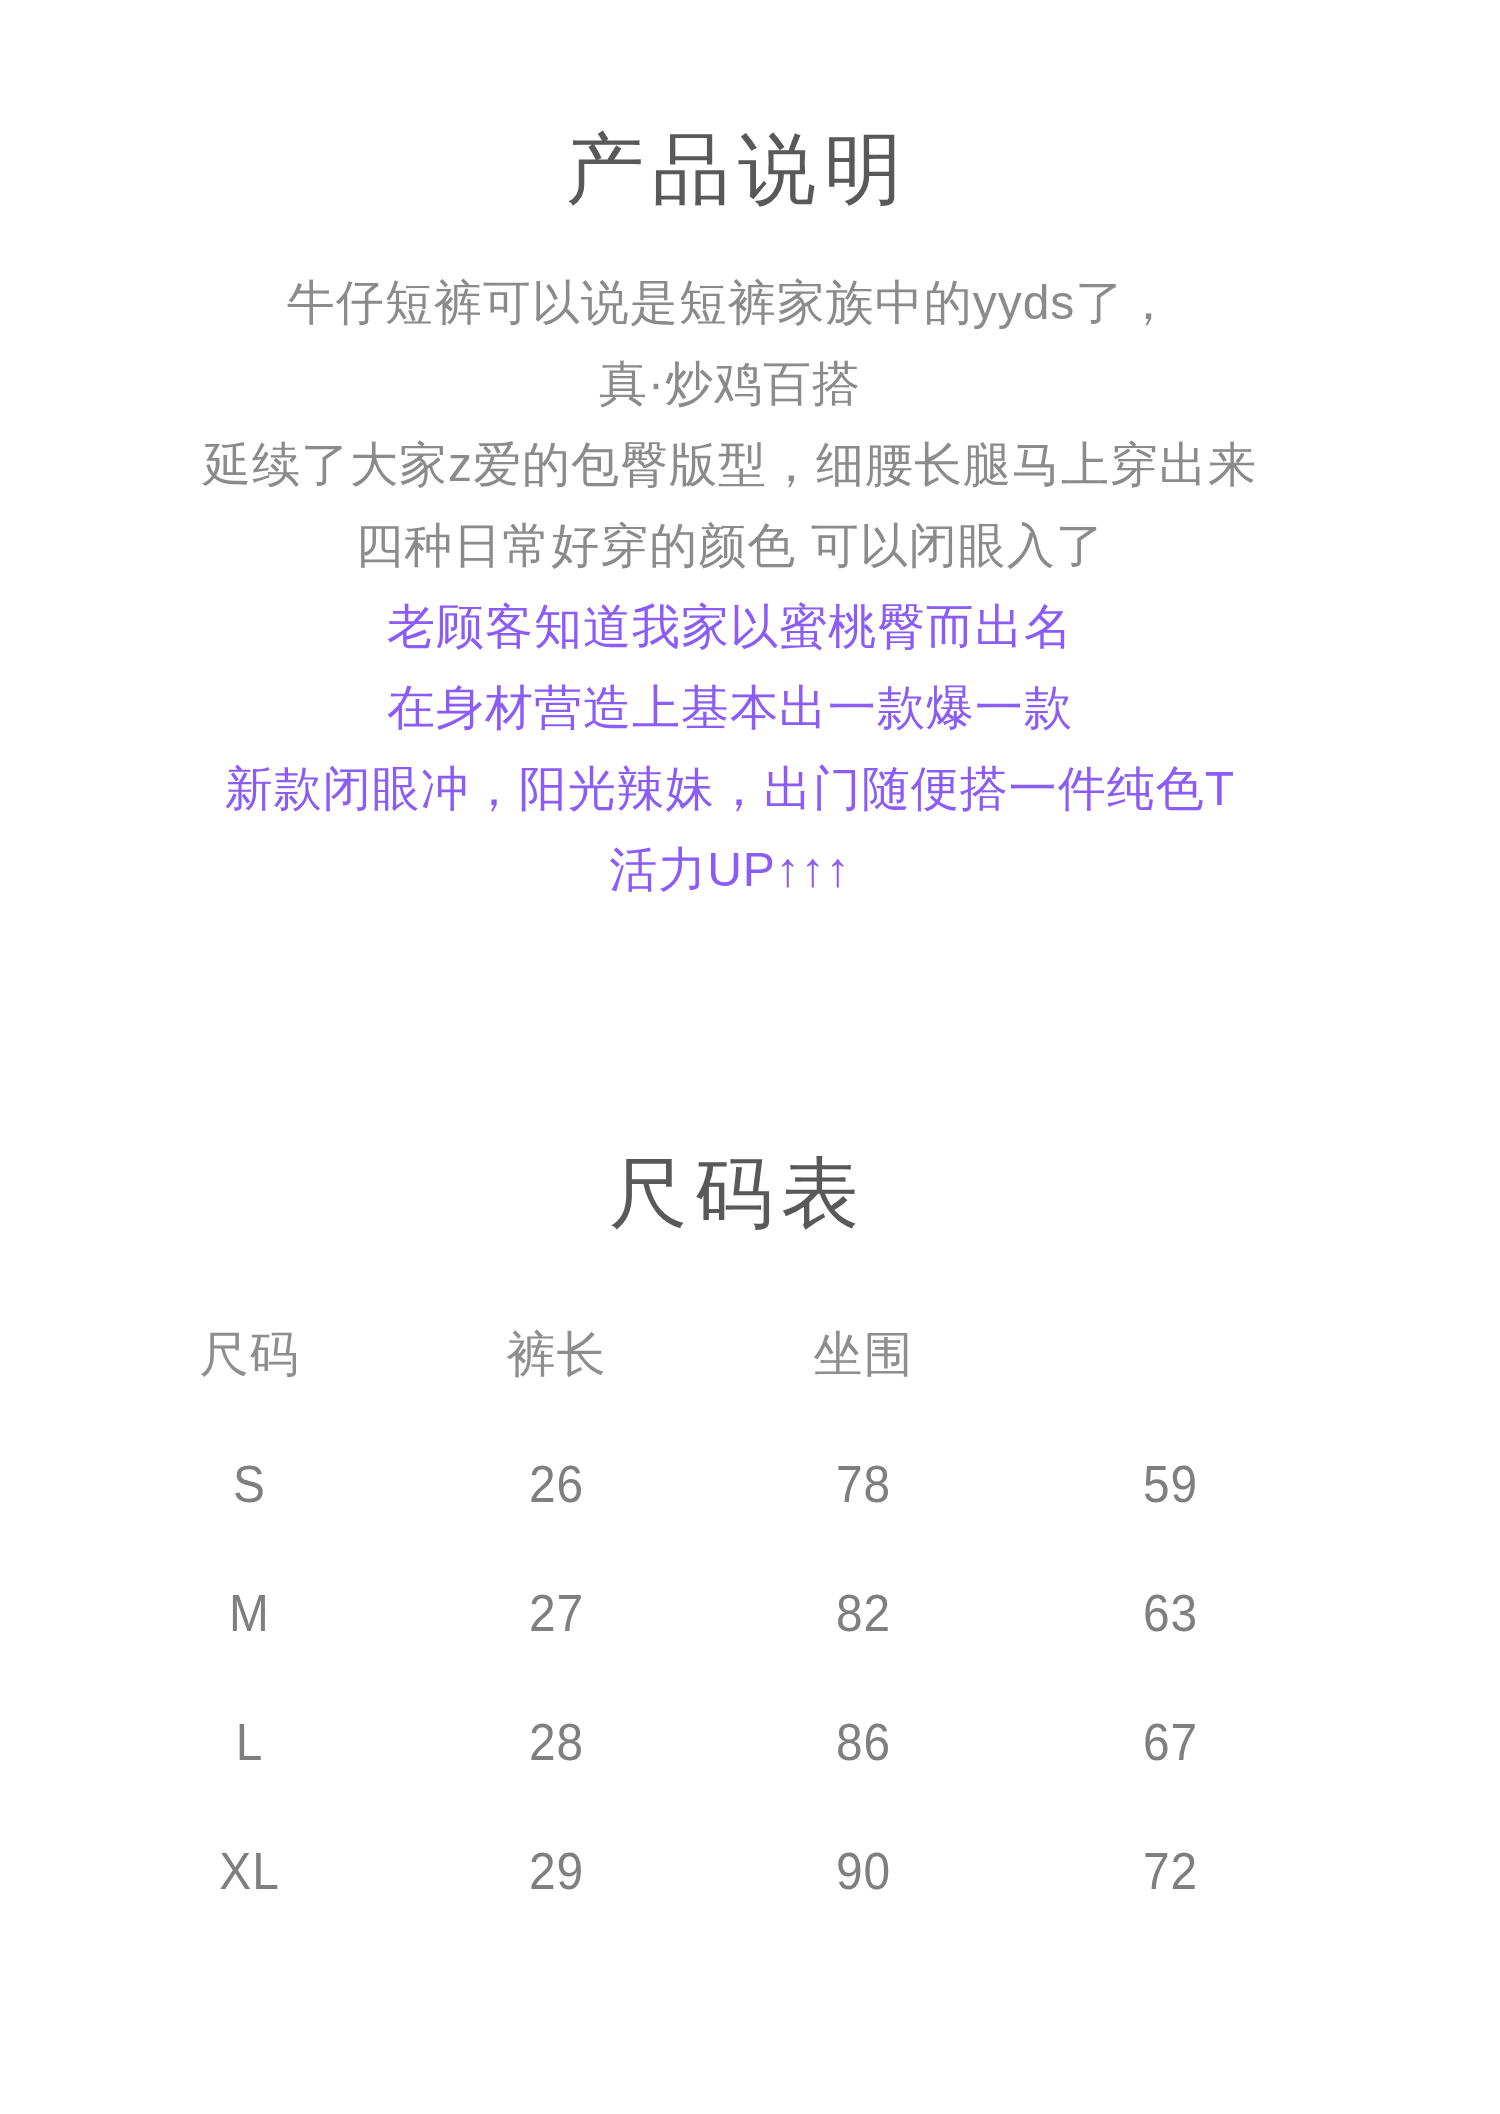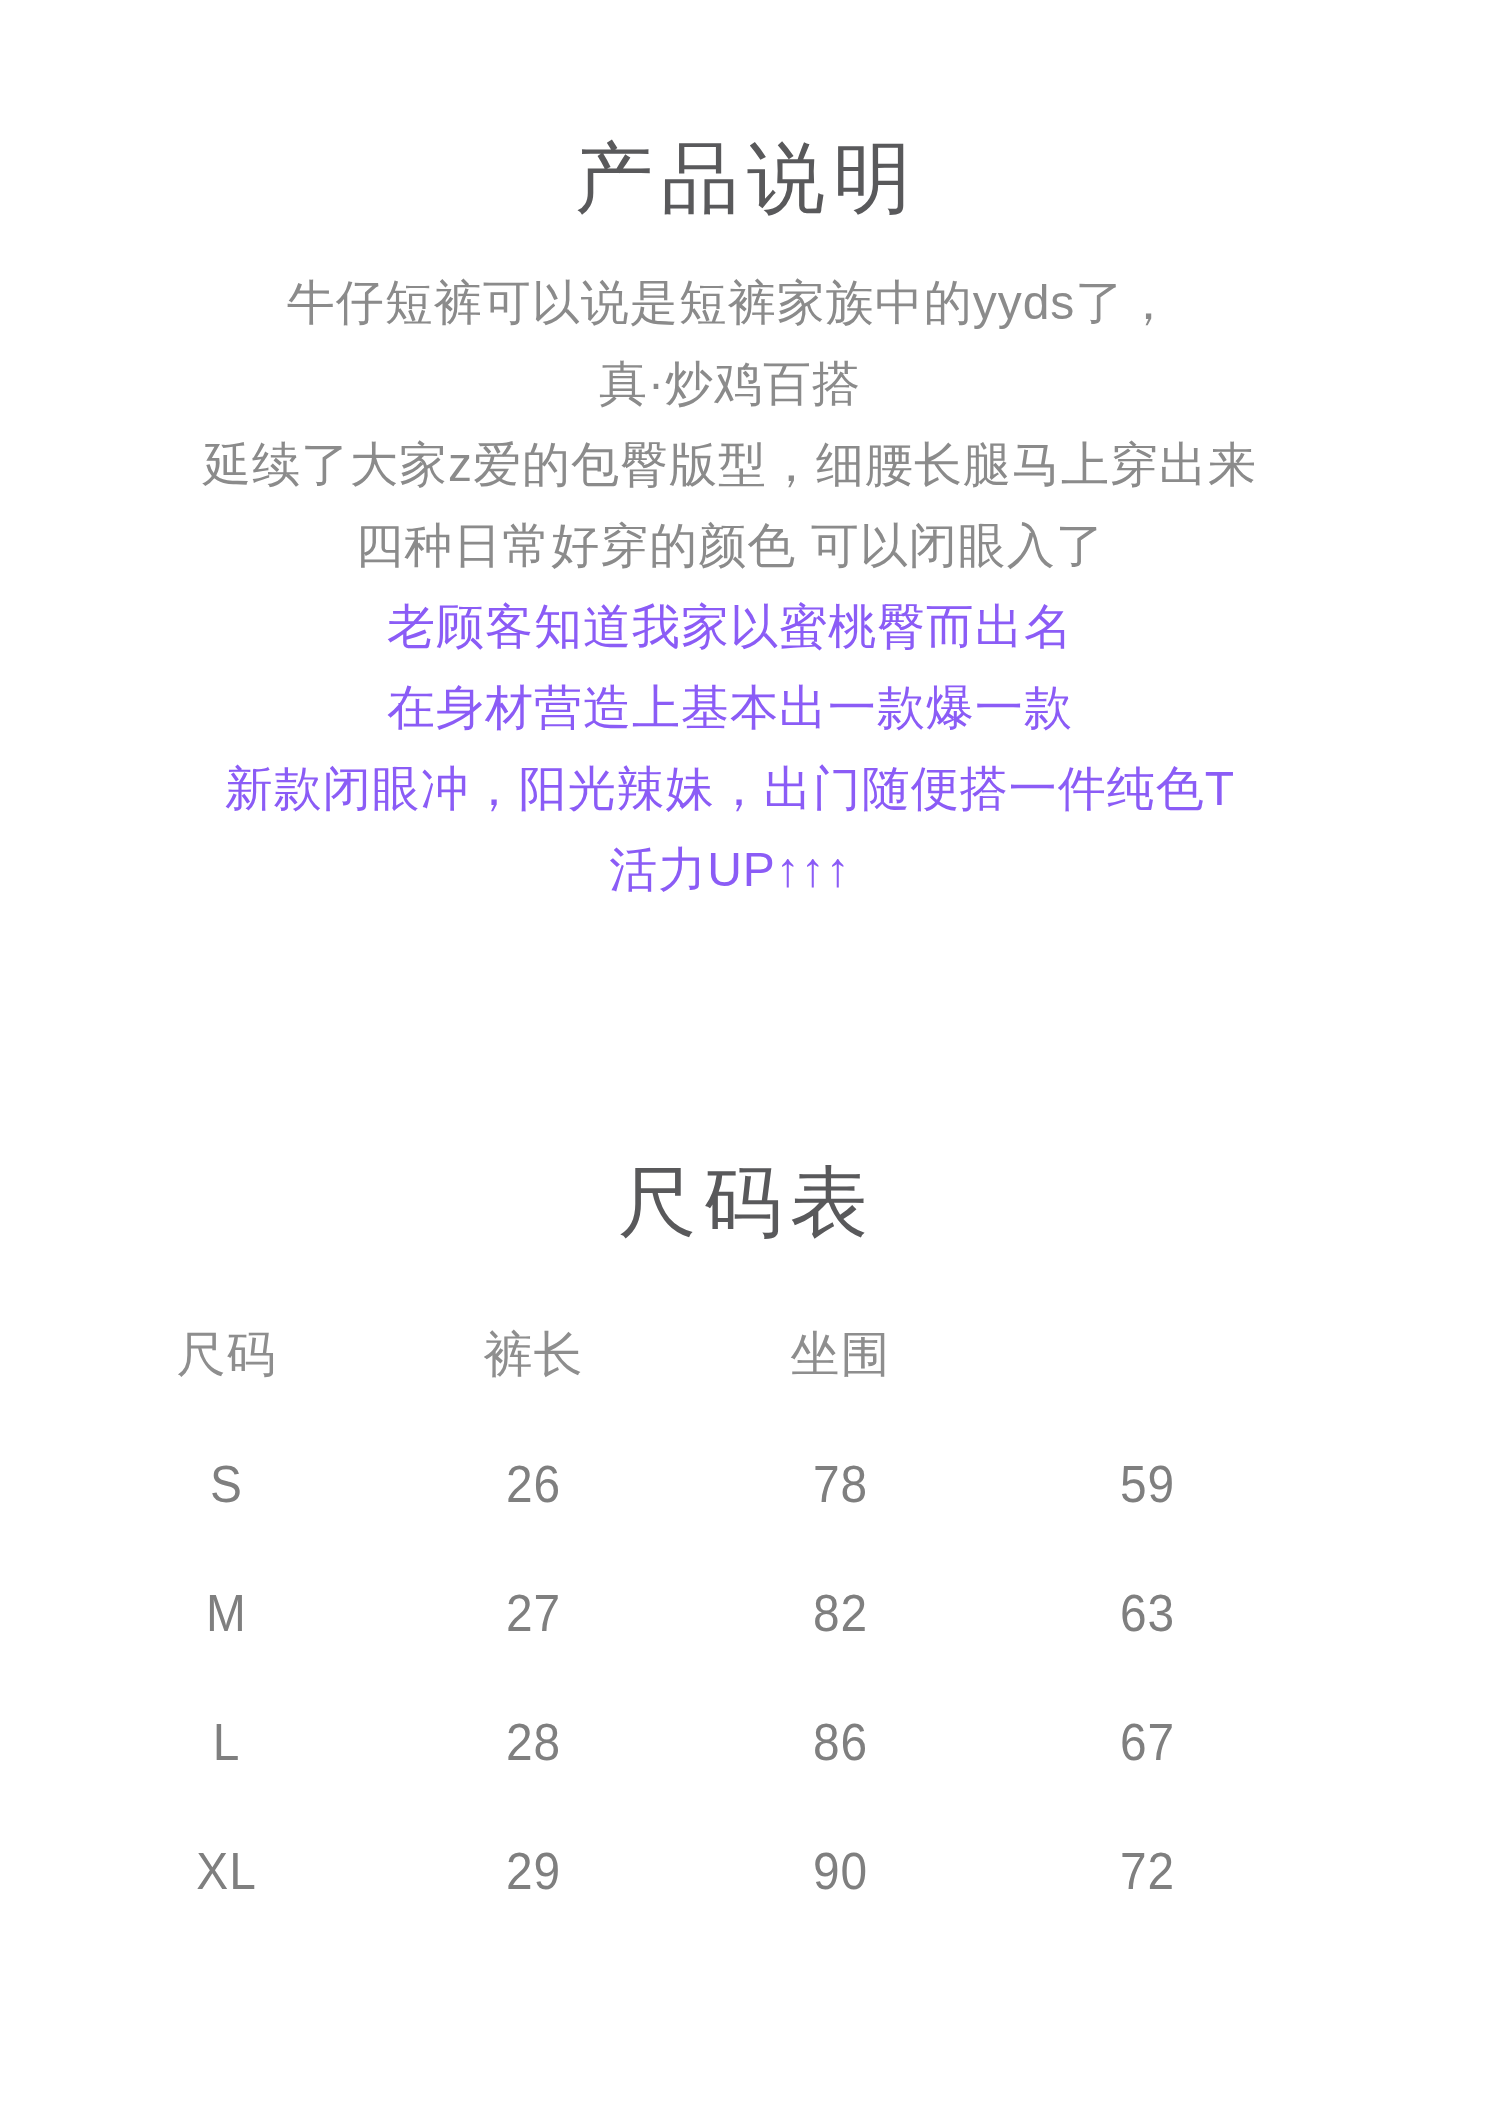--- a/index.html
+++ b/index.html
@@ -13,21 +13,21 @@
     height: 2114px;
     background: #ffffff;
     overflow: hidden;
     font-family: "Liberation Sans", "DejaVu Sans", sans-serif;
   }
   
   .big-title {
     position: absolute;
     left: 0;
     width: 1460px;
-    margin: 17px;
+    margin: 8px;
     text-align: center;
     font-size: 78px;
     font-weight: 400;
     letter-spacing: 8px;
     color: #59595b;
     white-space: nowrap;
   }
   #main-title { top: 110px; }
   #chart-title { top: 1134px; }
 
@@ -49,21 +49,21 @@
   }
   .desc p.light {
     color: #8b5cf6;
     font-weight: 300;
   }
 
   
   .size-table {
     position: absolute;
     top: 1290px;
-    left: 73px;
+    left: 96px;
     width: 1228px;
   }
   .size-row {
     display: grid;
     grid-template-columns: repeat(4, 1fr);
     height: 129px;
     align-items: center;
   }
   .size-cell {
     text-align: center;

